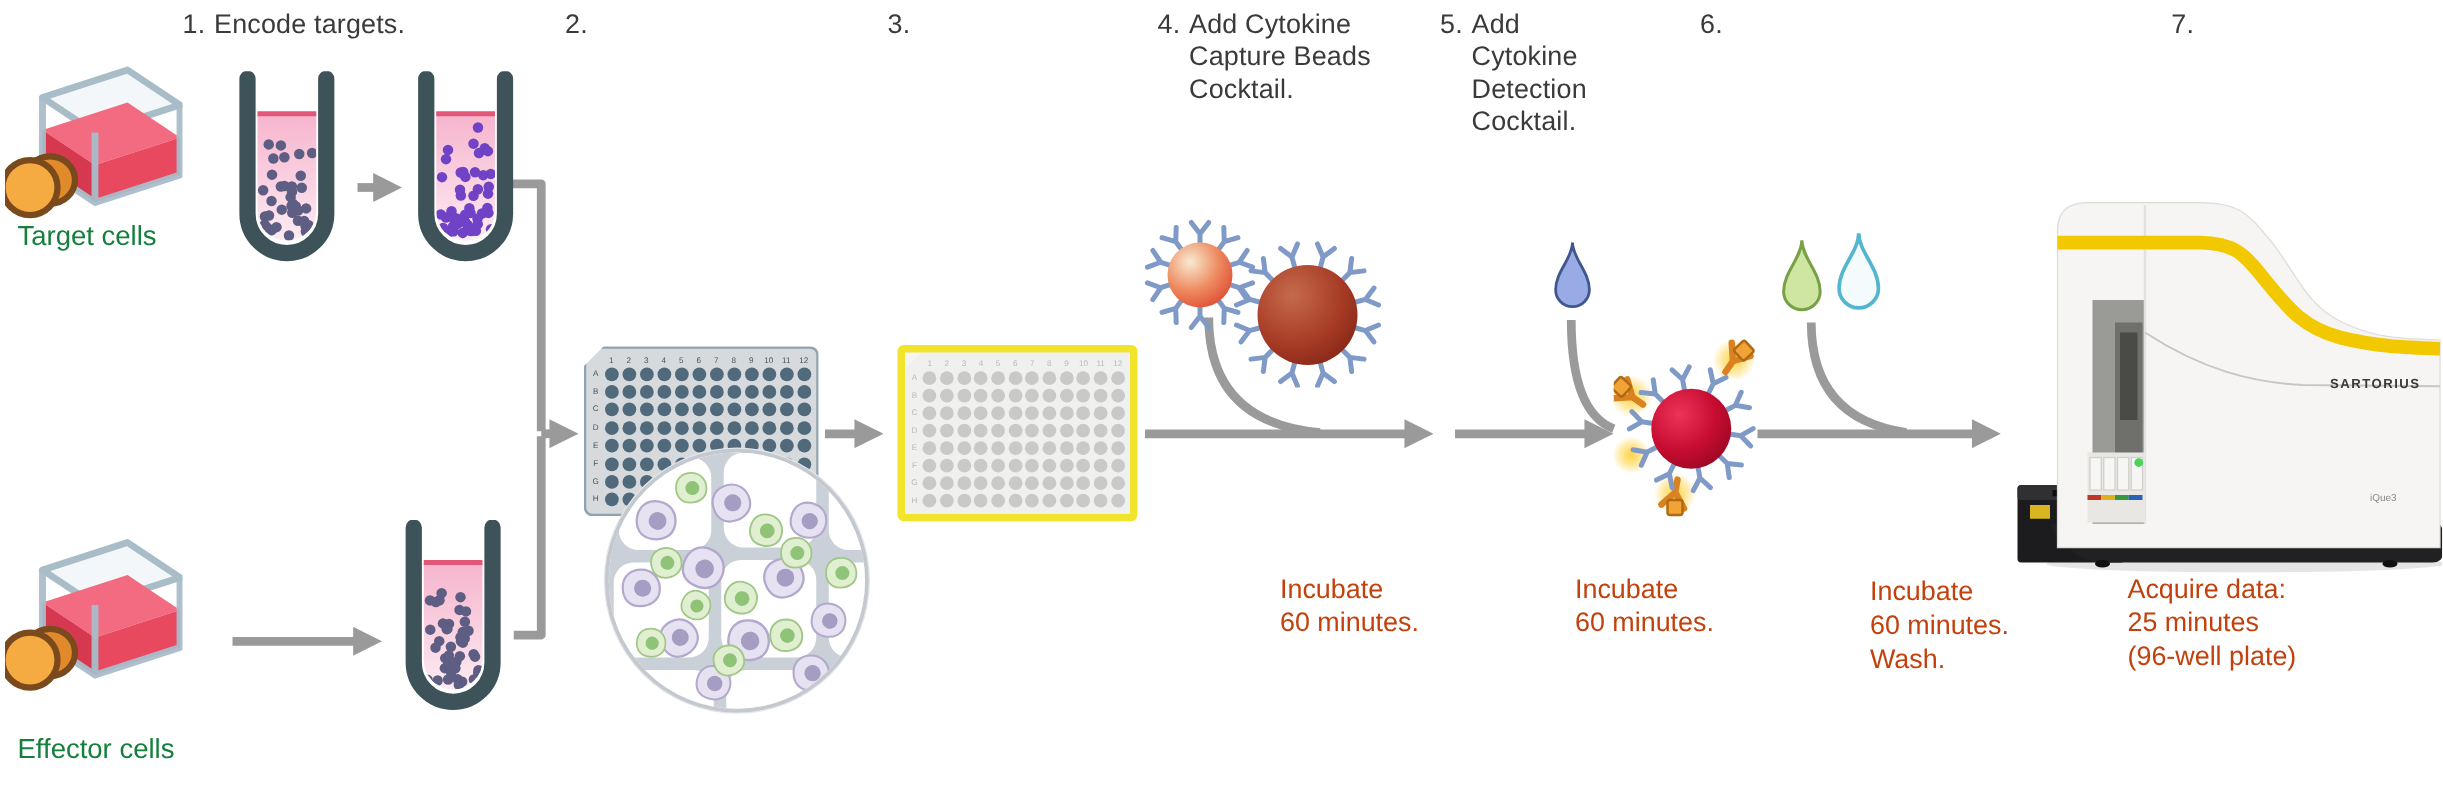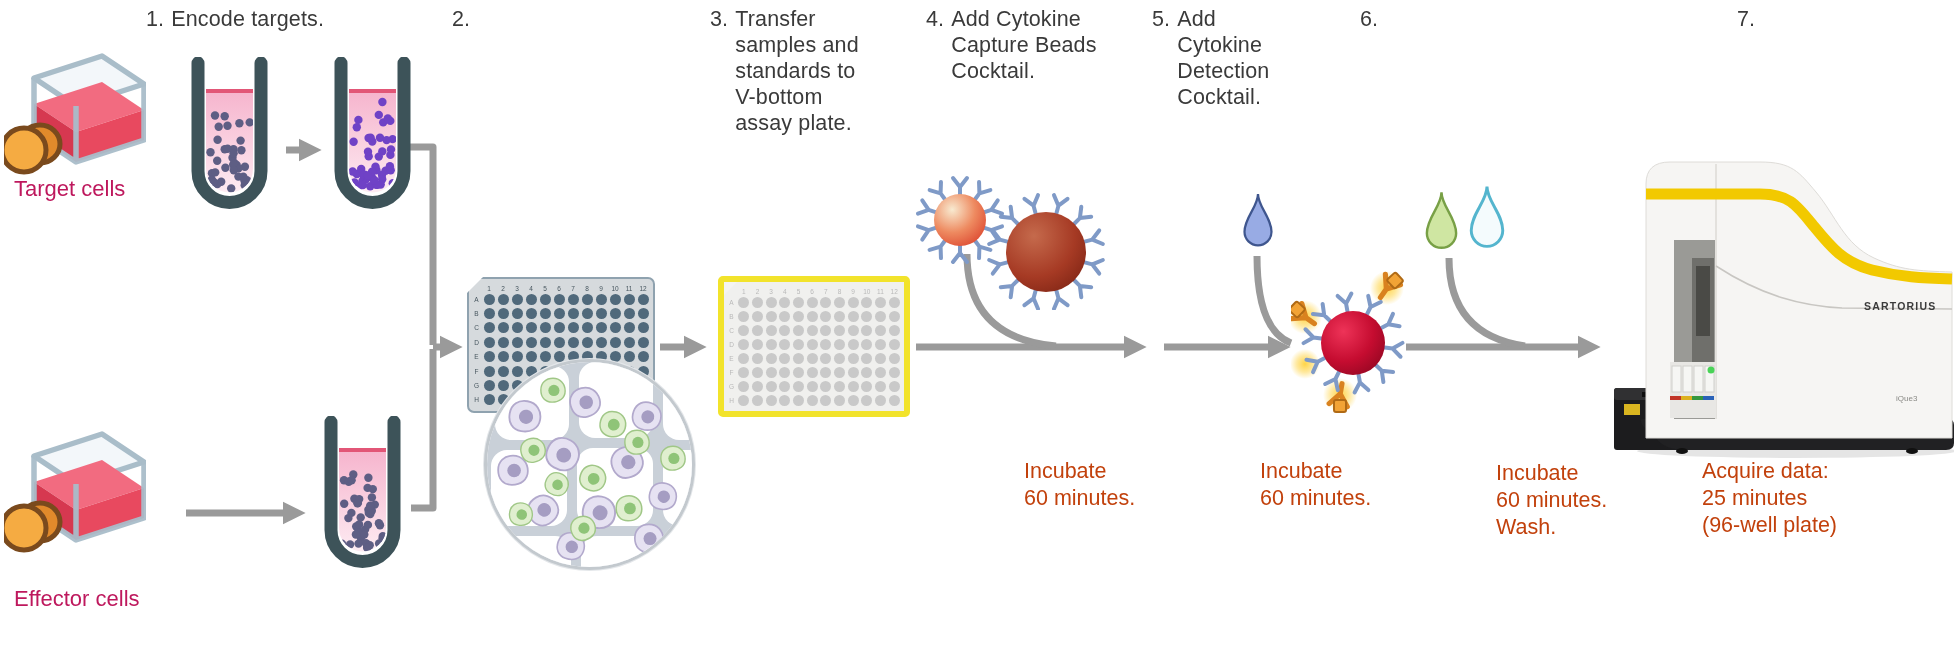--- a/index.html
+++ b/index.html
@@ -5,21 +5,21 @@
   html,body{margin:0;padding:0;background:#ffffff;}
   .canvas{position:relative;width:1954px;height:647px;background:#fff;overflow:hidden;
           font-family:"Liberation Sans",sans-serif;color:#3a3a3a;}
   .abs{position:absolute;}
   
   .step{display:flex;font-size:21.5px;line-height:26px;letter-spacing:.15px;color:#3a3a3a;z-index:2;}
   .step .num{flex:0 0 auto;margin-right:7px;}
   .step .txt{white-space:pre-line;}
   
   .note{font-size:21.5px;line-height:27px;white-space:pre-line;color:#c2410c;z-index:2;}
-  .cells-label{font-size:22px;color:#be185d;z-index:2;}
+  .cells-label{font-size:22px;color:#15803d;z-index:2;}
   
   .arrows{left:0;top:0;z-index:1;pointer-events:none;}
   
   .plate{box-sizing:border-box;z-index:2;}
   .plate-culture{left:467px;top:277px;width:188px;height:136px;background:#d6dadd;
     border:2px solid #8fa2af;border-radius:7px;
     clip-path:polygon(16px 0,100% 0,100% 100%,0 100%,0 16px);
     --well:#50697b;--lab:#47565f;}
   .plate-assay{left:718px;top:276px;width:192px;height:141px;background:#f4f4f2;
     border:6px solid #f2e32b;border-radius:5px;--well:#c9c9c9;--lab:#b9b9b9;}
@@ -123,25 +123,20 @@
 
   <div class="abs step" style="left:146px;top:6px;width:185px;">
     <span class="num">1.</span>
     <span class="txt">Encode targets.</span>
   </div>
   <div class="abs step" style="left:452px;top:6px;width:205px;">
     <span class="num">2.</span>
   </div>
   <div class="abs step" style="left:710px;top:6px;width:190px;">
     <span class="num">3.</span>
-    <span class="txt">Transfer
-samples and
-standards to
-V-bottom
-assay plate.</span>
   </div>
   <div class="abs step" style="left:926px;top:6px;width:215px;">
     <span class="num">4.</span>
     <span class="txt">Add Cytokine
 Capture Beads
 Cocktail.</span>
   </div>
   <div class="abs step" style="left:1152px;top:6px;width:150px;">
     <span class="num">5.</span>
     <span class="txt">Add

